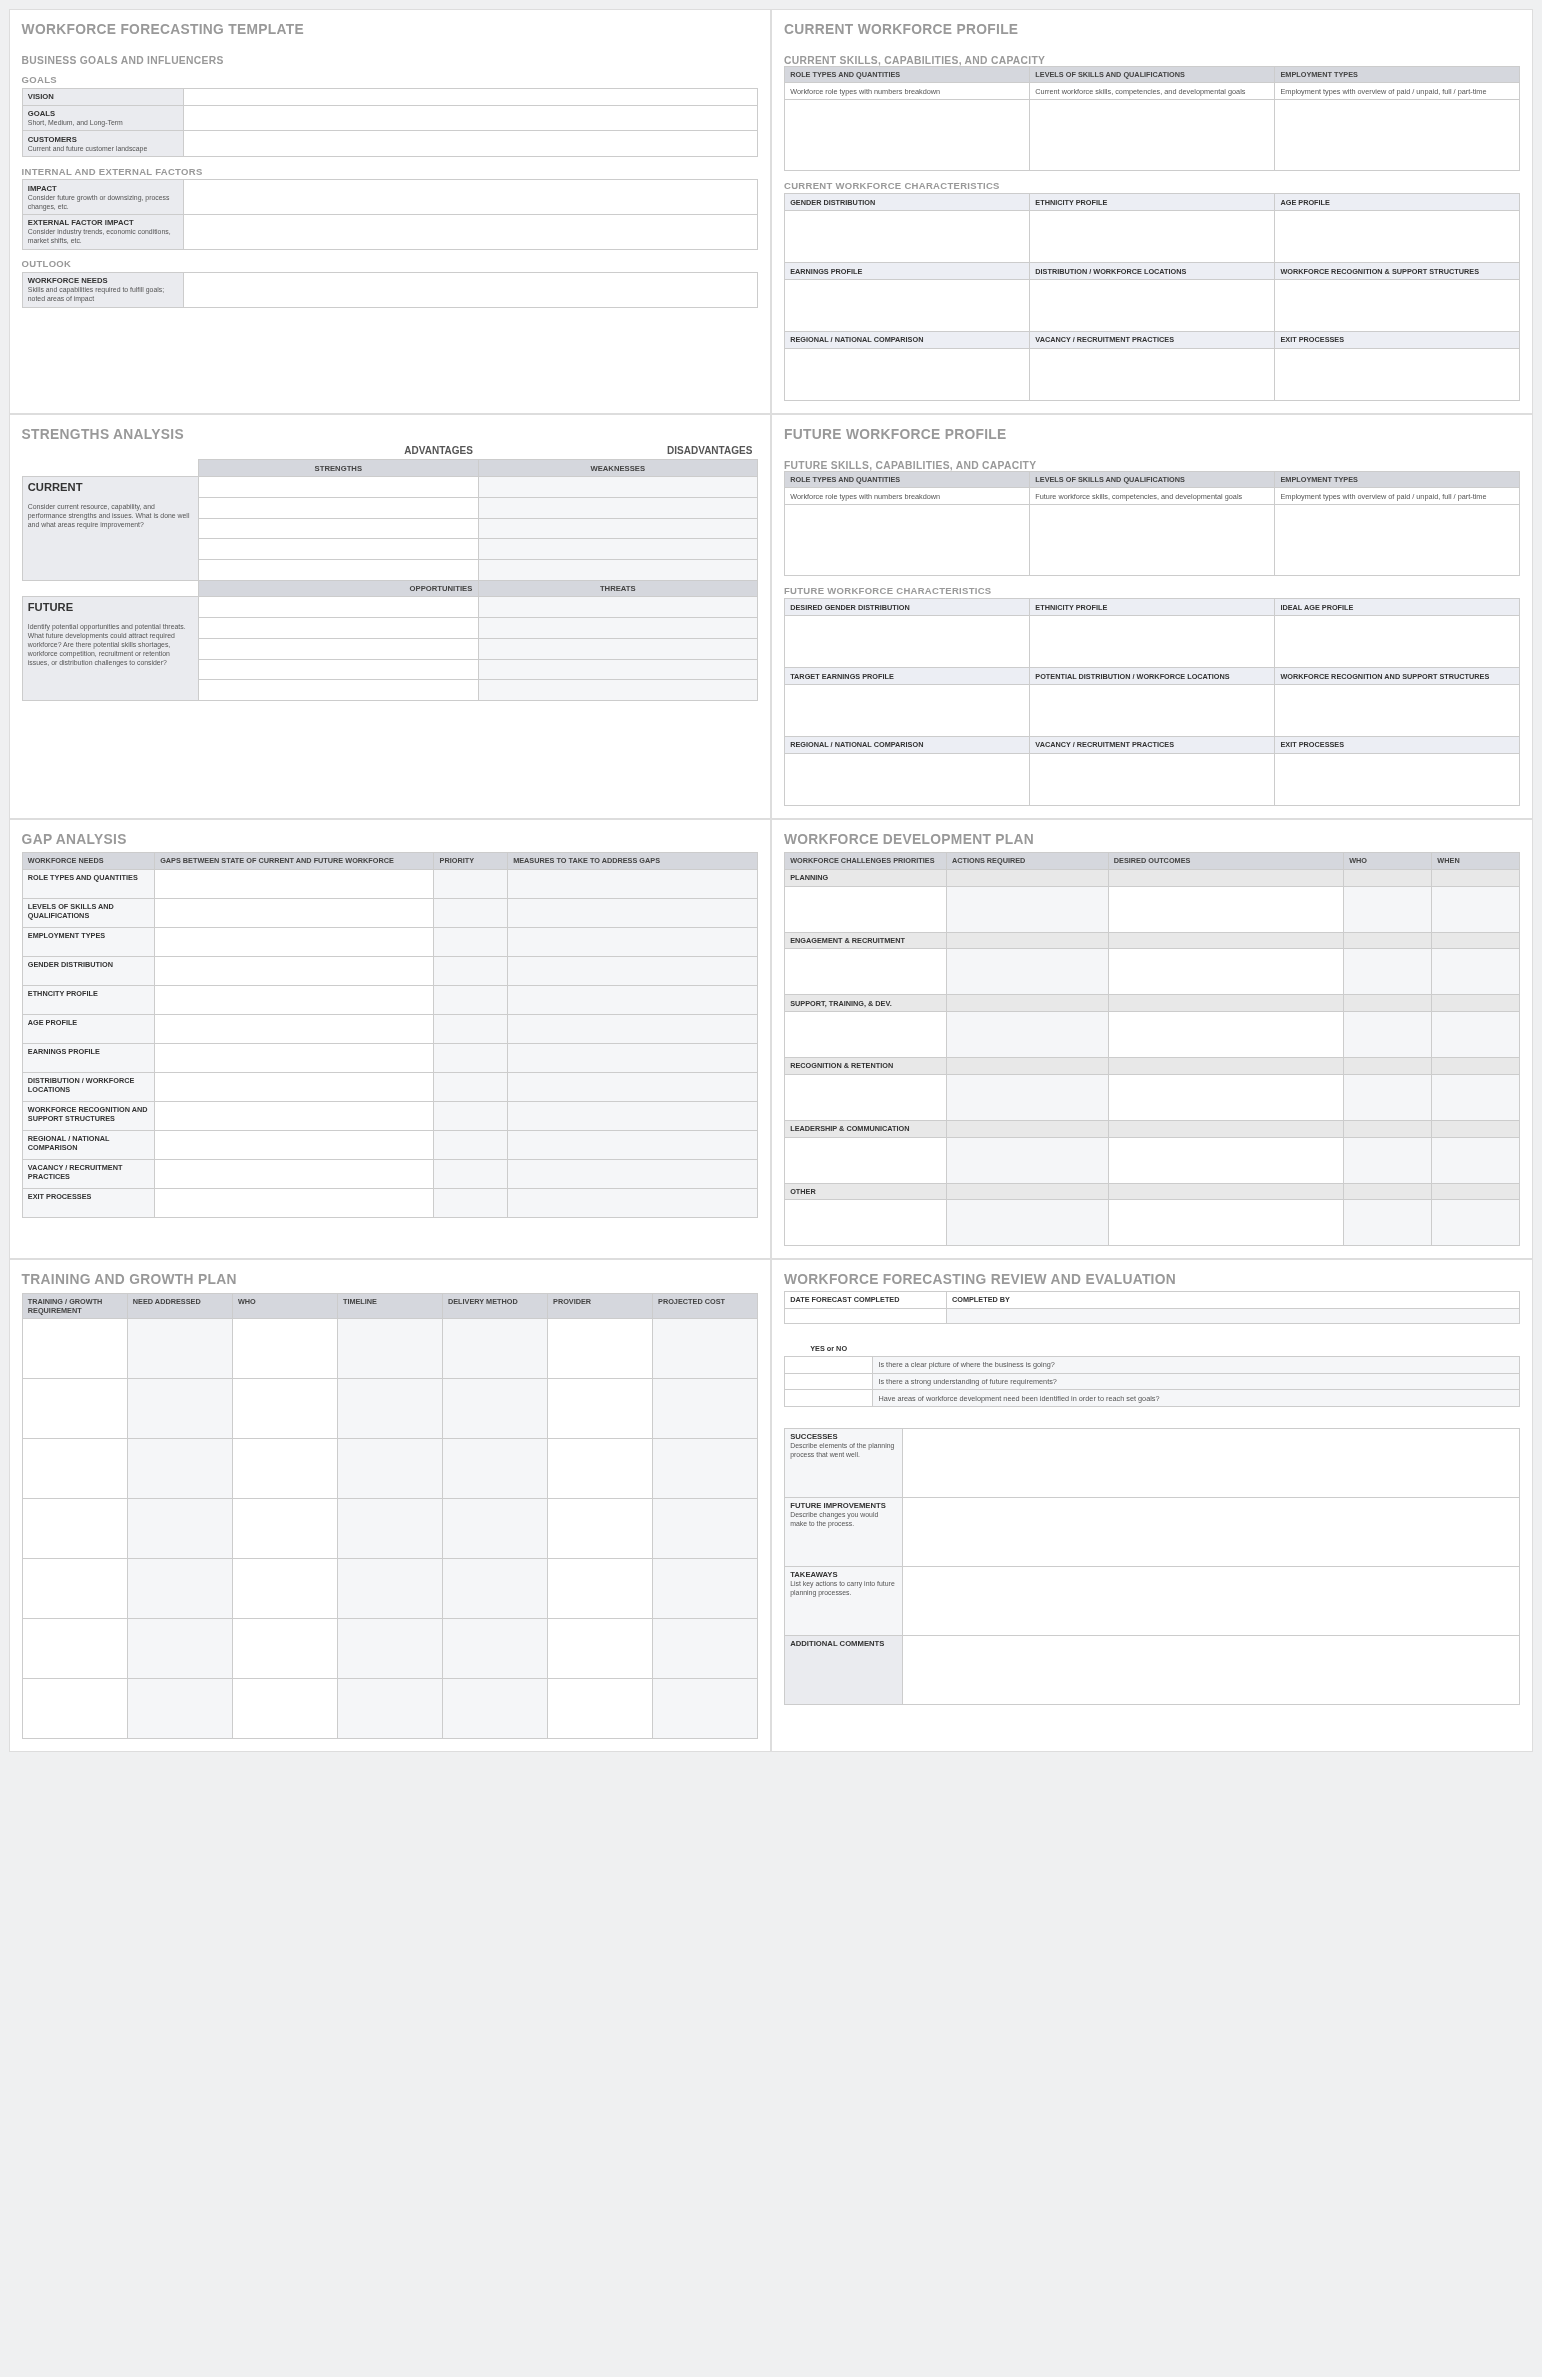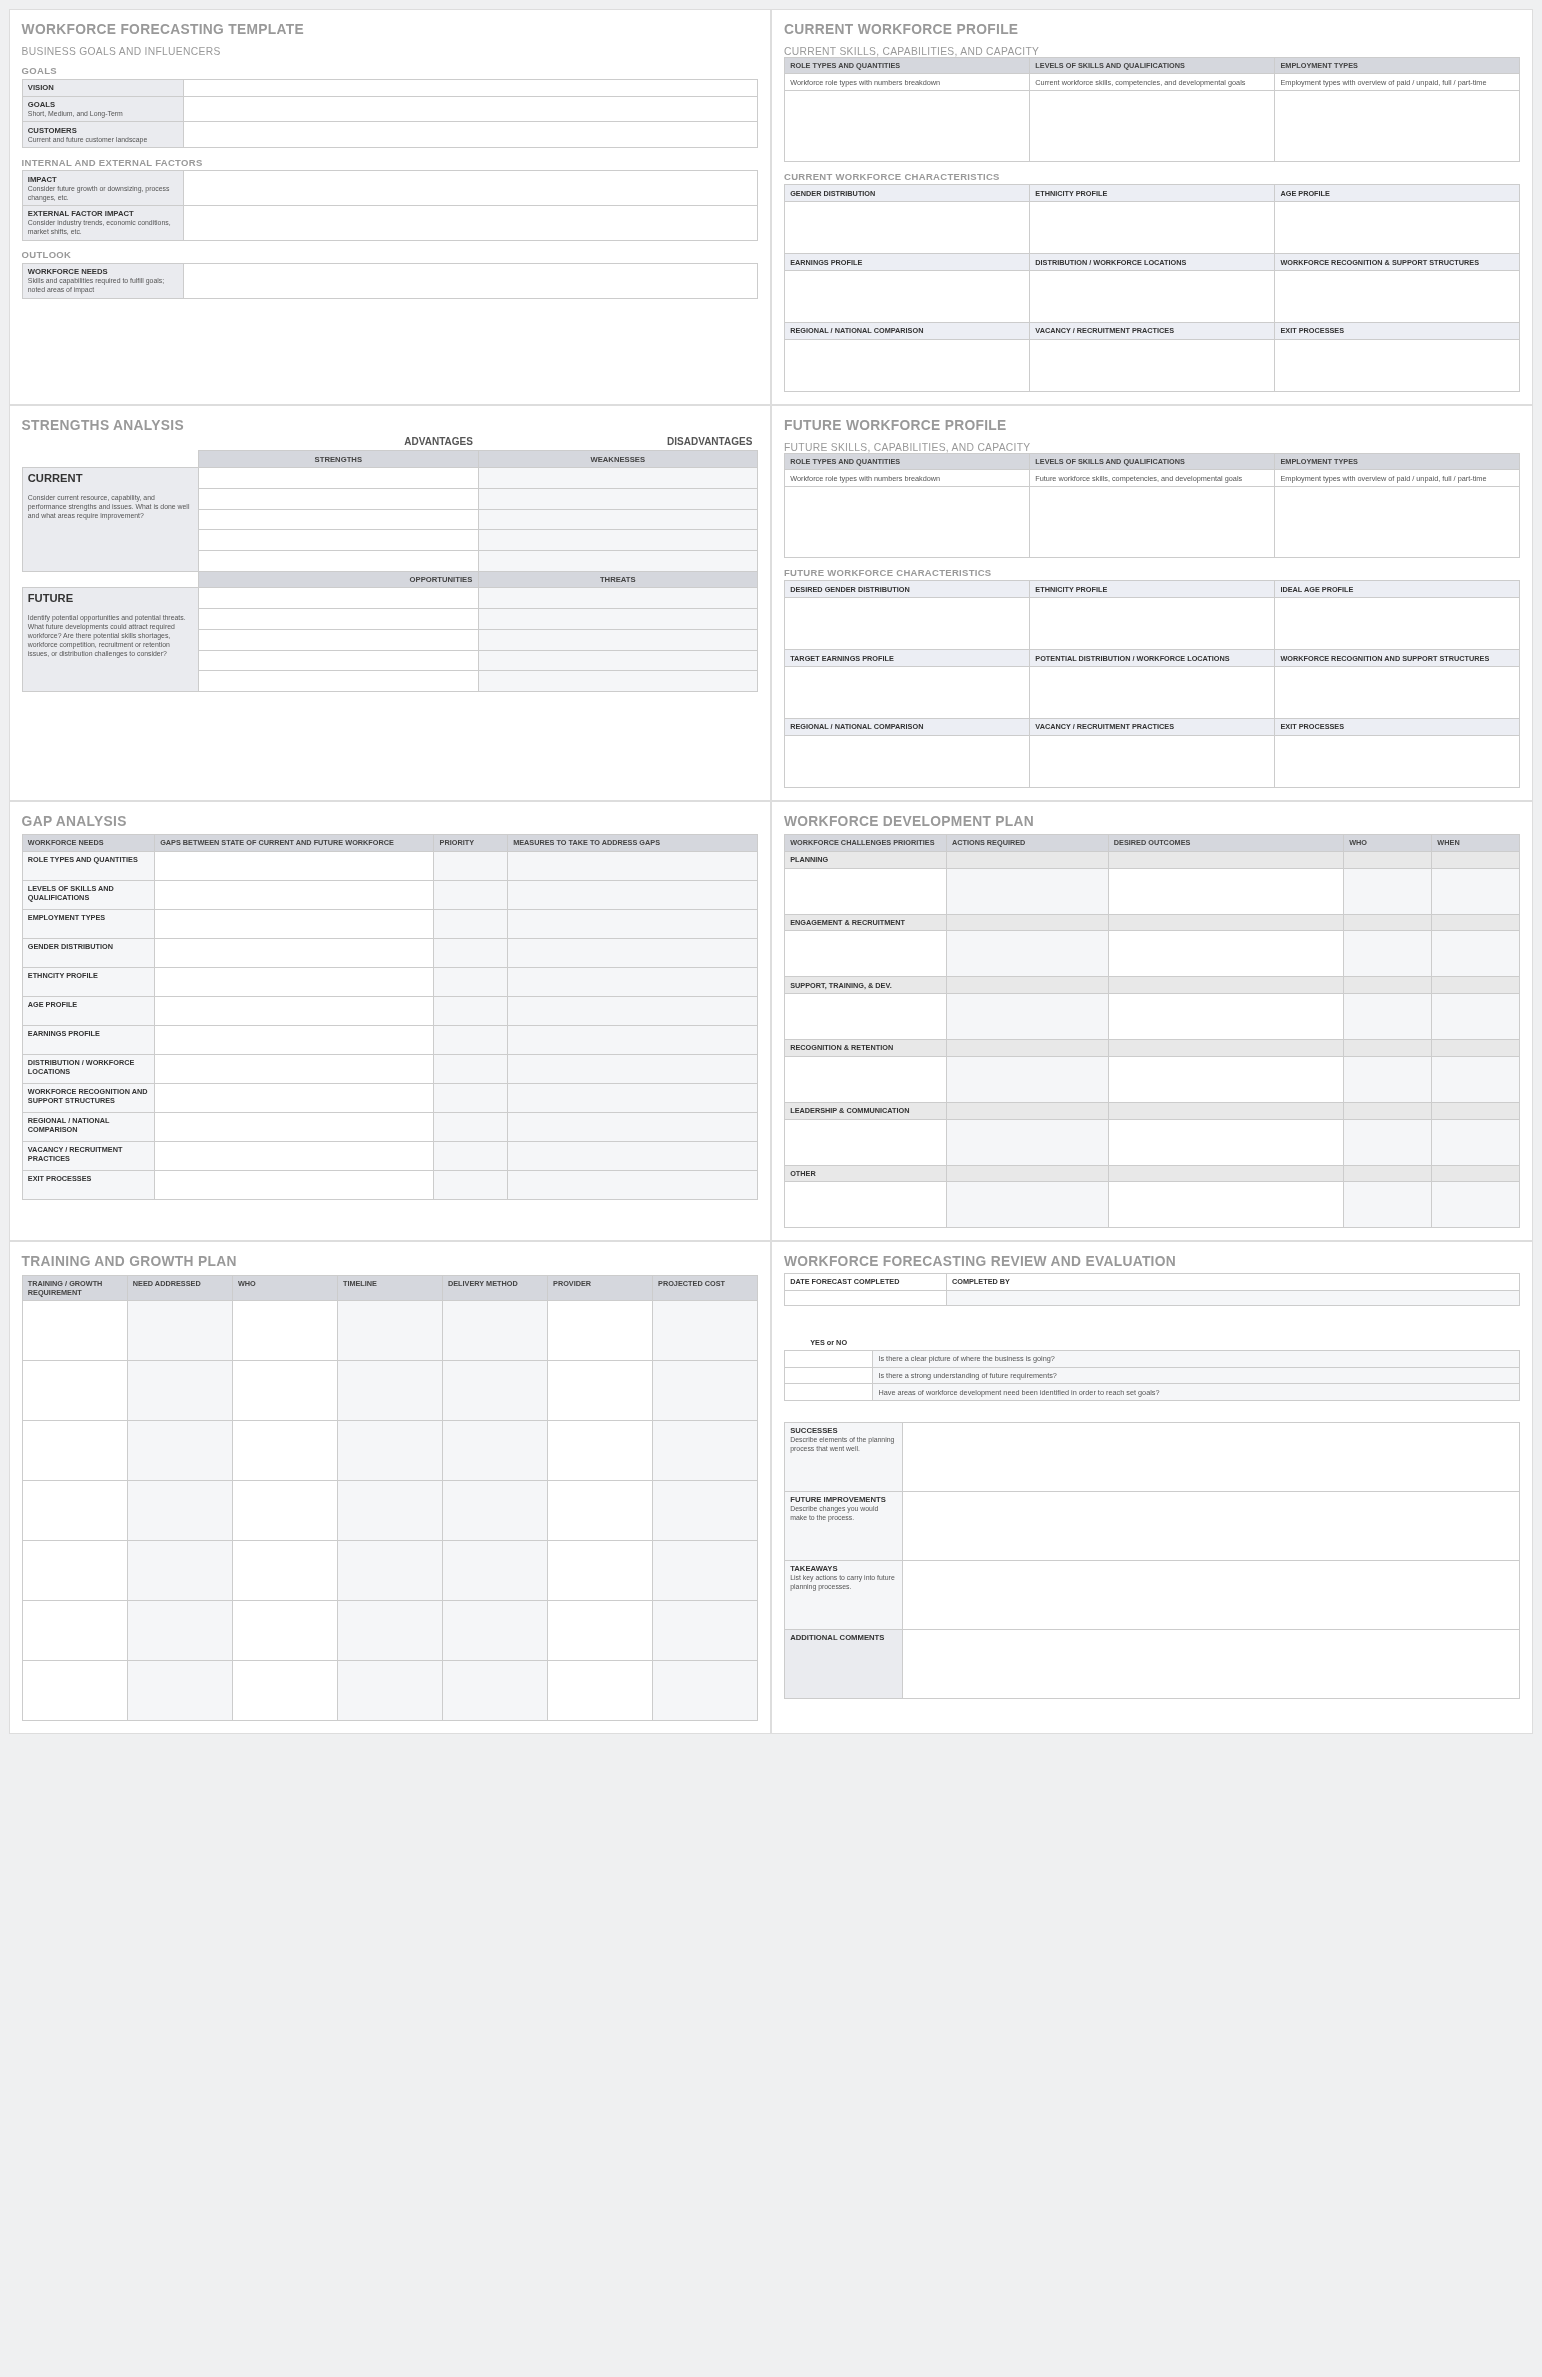--- a/index.html
+++ b/index.html
@@ -1,20 +1,20 @@
 <!DOCTYPE html>
 <html style="font-size:13.8px"><head>
 <meta charset="utf-8">
 <style>
 *{box-sizing:border-box;margin:0;padding:0}
 body{font-family:Arial,Helvetica,sans-serif;background:#eff0f1;padding:8.6px;font-size:9.5px;color:#555}
 .grid{display:grid;grid-template-columns:1fr 1fr;gap:0}
 .panel{background:#fff;border:0.9px solid #ddd;padding:12px}
 .title{font-weight:bold;font-size:13.8px;color:#999;letter-spacing:0.3px}
-.subtitle{font-weight:normal;font-size:10.3px;color:#999;letter-spacing:0.3px;margin-top:9px}
+.subtitle{font-weight:bold;font-size:10.3px;color:#999;letter-spacing:0.3px;margin-top:18px}
 .section-h{font-weight:bold;font-size:9.5px;color:#999;letter-spacing:0.3px;margin-top:8.6px;margin-bottom:2.6px}
 table{width:100%;border-collapse:collapse;table-layout:fixed}
 td,th{border:0.9px solid #ccc;padding:3.4px 5.2px;font-size:7.7px;vertical-align:top;text-align:left}
 th{background:#d5d7dd;font-weight:bold;font-size:7.7px;color:#444}
 .lab{background:#eaebef}
 .lab b{display:block;font-size:7.7px;color:#333}
 .lab span{font-size:6.9px;color:#555}
 .hrow td{height:71px}
 .th2{background:#eceef4;font-weight:bold;font-size:7.7px;color:#333}
 .center{text-align:right;font-weight:bold;font-size:10px;color:#555}
@@ -553,21 +553,21 @@
           <tr>
             <td class="bold">DATE FORECAST COMPLETED</td>
             <td class="bold">COMPLETED BY</td>
           </tr>
   <tr>
             <td style="height:15.5px"></td>
             <td class="hpale"></td>
           </tr>
  </tbody>
       </table>
- <table class="small" style="margin-top:28px">
+ <table class="small" style="margin-top:16px">
   <colgroup>
           <col style="width:12%">
           <col>
         </colgroup>
   <tbody>
           <tr>
             <td class="bold" style="text-align:center;border:none">YES or NO</td>
             <td style="border:none"></td>
           </tr>
   <tr>

